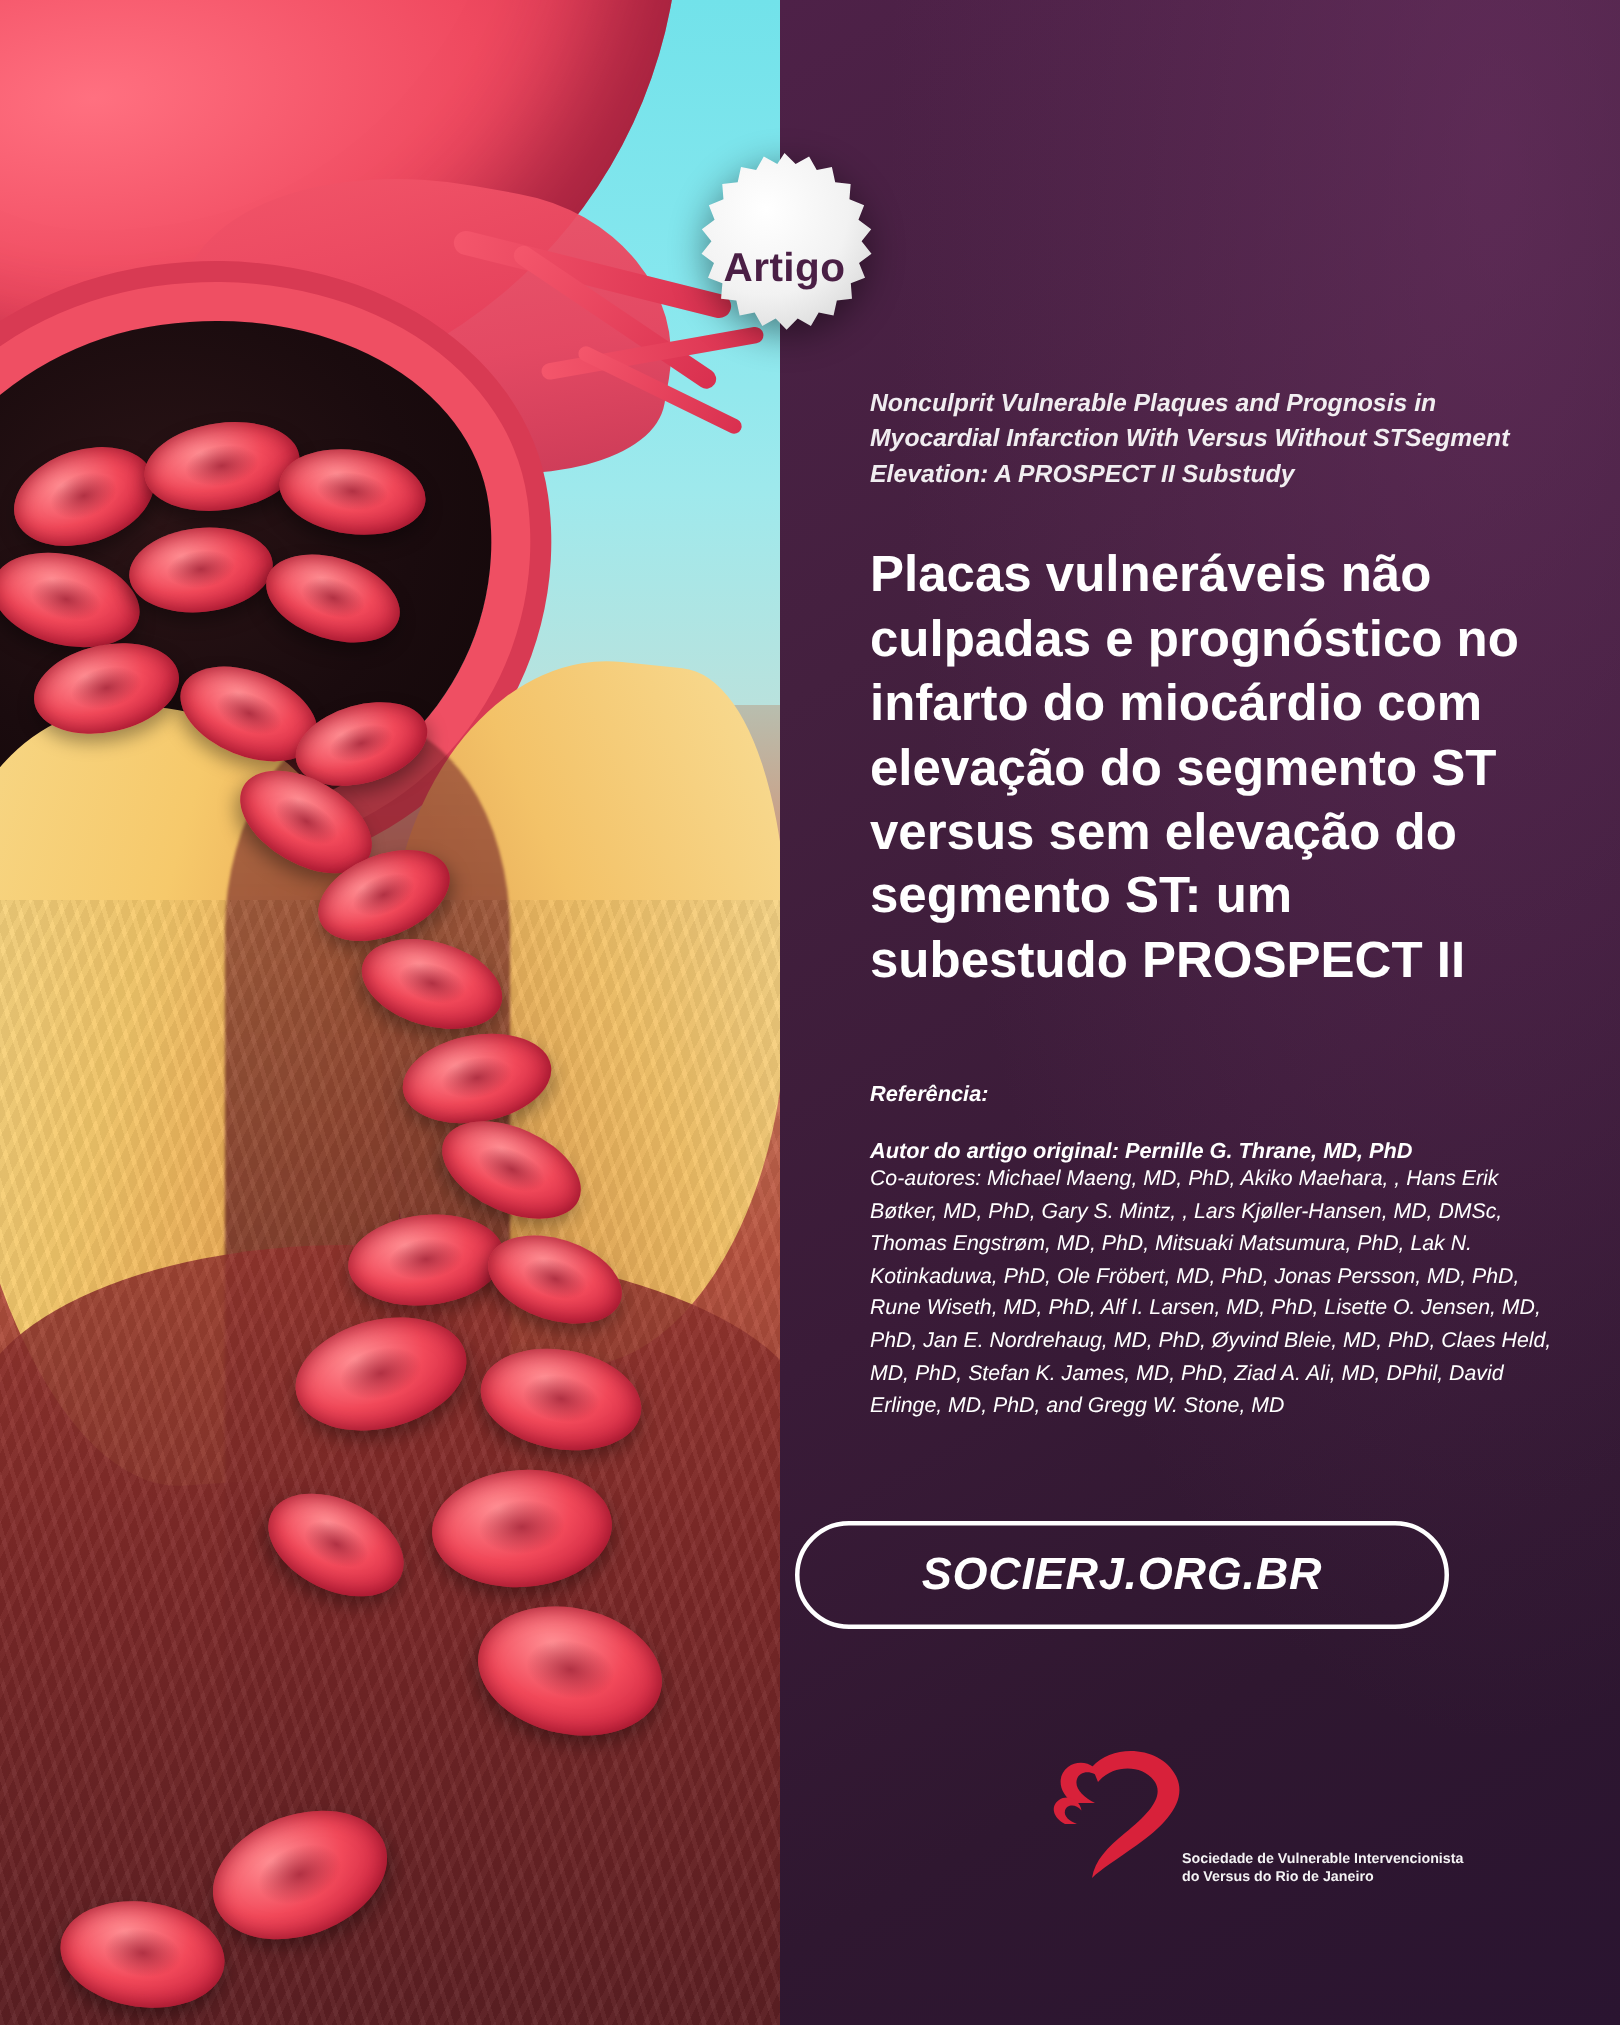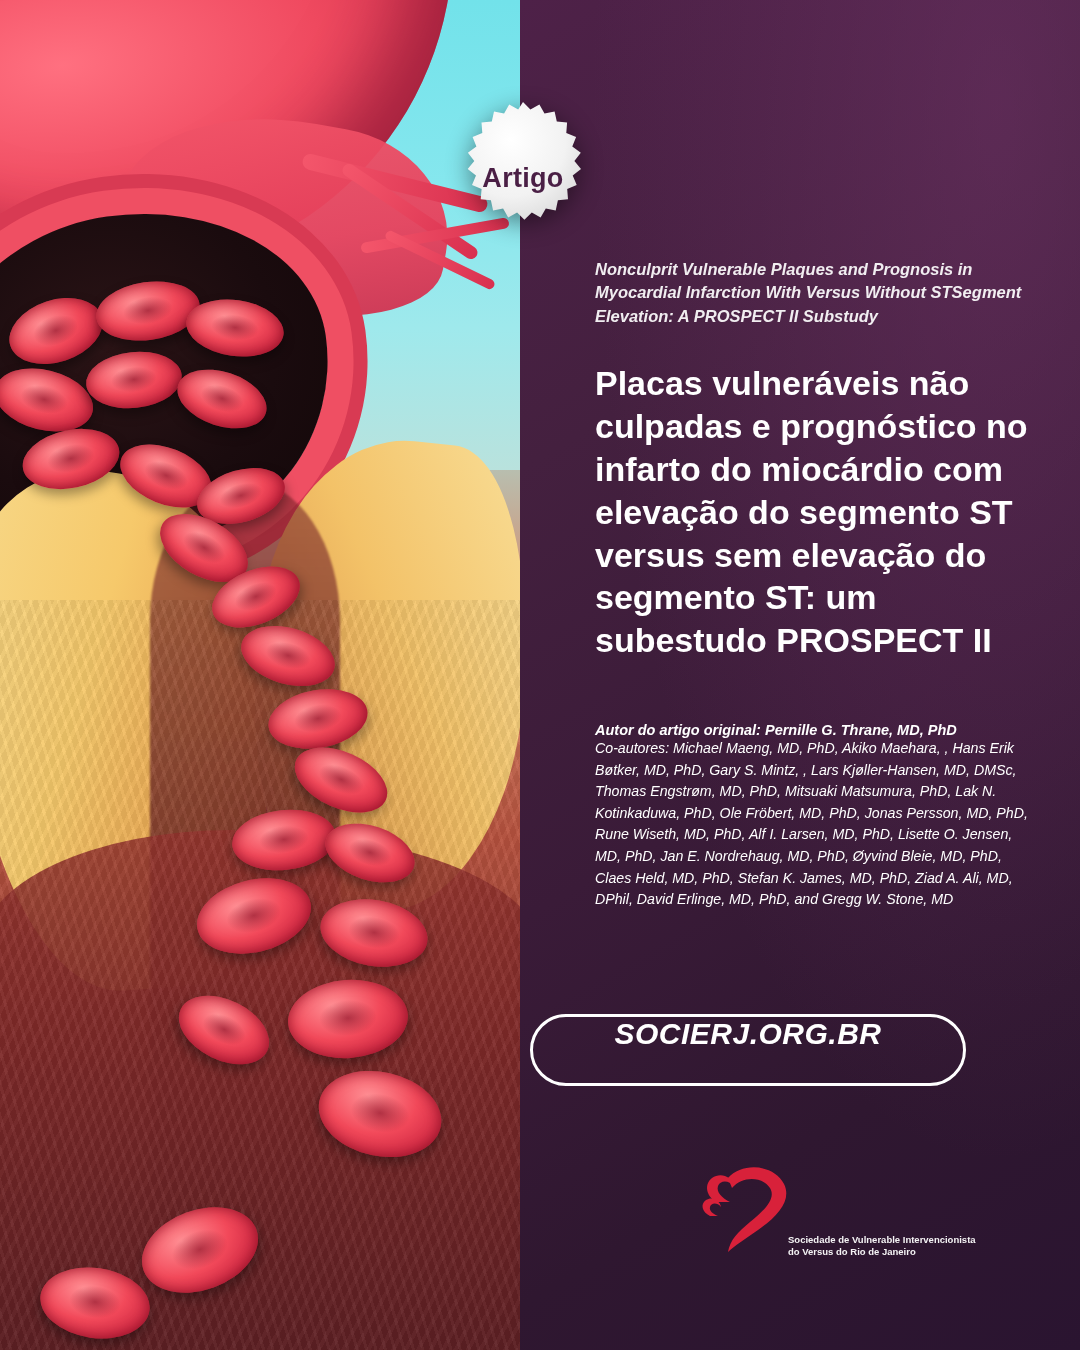--- a/index.html
+++ b/index.html
@@ -161,21 +161,21 @@
   .badge-text {
     position:absolute;
     left:0; top:0; width:160px; height:160px;
     display:flex; align-items:center; justify-content:center;
     font-size:27px; font-weight:bold; color:#4a1f45;
     letter-spacing:.3px;
   }
 
   .panel-inner {
     position:relative;
-    padding: 258px 42px 0 75px;
+    padding: 258px 42px 0 60px;
     box-sizing: border-box;
     height:100%;
   }
   .orig-title {
     color: #ffffff;
     font-size: 16.5px;
     line-height: 1.42;
     font-style: italic;
     font-weight: 600;
     opacity:.92;
@@ -212,21 +212,21 @@
     line-height: 1.52;
   }
 
   
   .site-pill {
     position:absolute;
     left: 530px; top: 1014px;
     width: 430px; height: 66px;
     border: 3px solid #ffffff;
     border-radius: 40px;
-    display:flex; align-items:flex-start; justify-content:center;
+    display:flex; align-items:center; justify-content:center;
     color:#ffffff;
     font-size: 30px;
     font-weight: bold;
     font-style: italic;
     letter-spacing: .5px;
   }
 
   
   .logo {
     position:absolute;
@@ -298,20 +298,21 @@
     <div class="rbc" style="left:140px; top:1210px; width:120px; height:80px; transform:rotate(-20deg);"></div>
     <div class="rbc" style="left:40px;  top:1268px; width:110px; height:70px; transform:rotate(8deg);"></div>
   </div>
 
   <div class="panel">
     <div class="panel-inner">
       <div class="orig-title">Nonculprit Vulnerable Plaques and Prognosis in Myocardial Infarction With Versus Without STSegment Elevation: A PROSPECT II Substudy</div>
       <h1 class="pt-title">Placas vulneráveis não culpadas e prognóstico no infarto do miocárdio com elevação do segmento ST versus sem elevação do segmento ST: um subestudo PROSPECT II</h1>
 
       <div class="ref-block">
+        <div class="ref-label">Referência:</div>
         <div class="ref-author">Autor do artigo original: Pernille G. Thrane, MD, PhD</div>
         <div class="ref-coauthors">Co-autores: Michael Maeng, MD, PhD, Akiko Maehara, , Hans Erik Bøtker, MD, PhD, Gary S. Mintz, , Lars Kjøller-Hansen, MD, DMSc, Thomas Engstrøm, MD, PhD, Mitsuaki Matsumura, PhD, Lak N. Kotinkaduwa, PhD, Ole Fröbert, MD, PhD, Jonas Persson, MD, PhD, Rune Wiseth, MD, PhD, Alf I. Larsen, MD, PhD, Lisette O. Jensen, MD, PhD, Jan E. Nordrehaug, MD, PhD, Øyvind Bleie, MD, PhD, Claes Held, MD, PhD, Stefan K. James, MD, PhD, Ziad A. Ali, MD, DPhil, David Erlinge, MD, PhD, and Gregg W. Stone, MD</div>
       </div>
     </div>
   </div>
 
   <div class="badge">
     <svg width="160" height="160" viewBox="0 0 160 160" aria-hidden="true">
       <defs>
         <radialGradient id="bg" cx="38%" cy="32%" r="78%">

